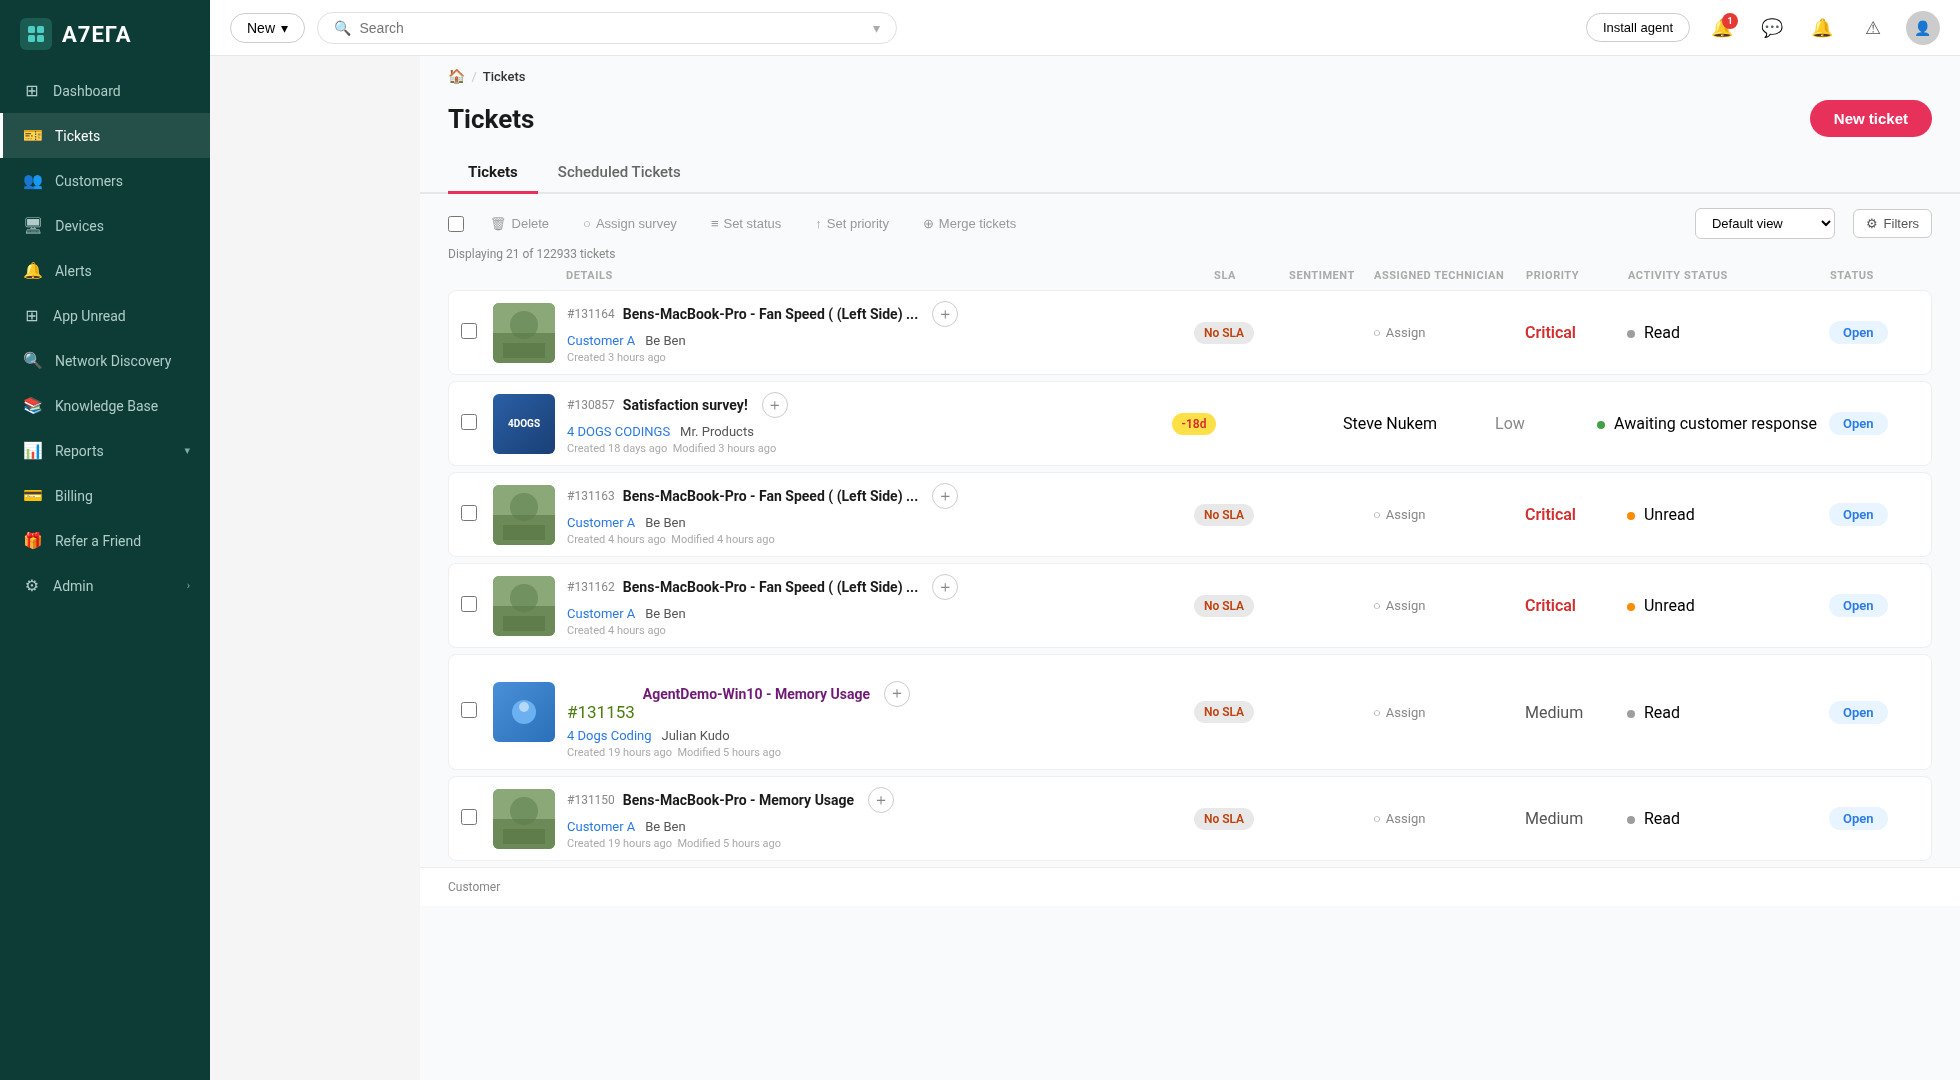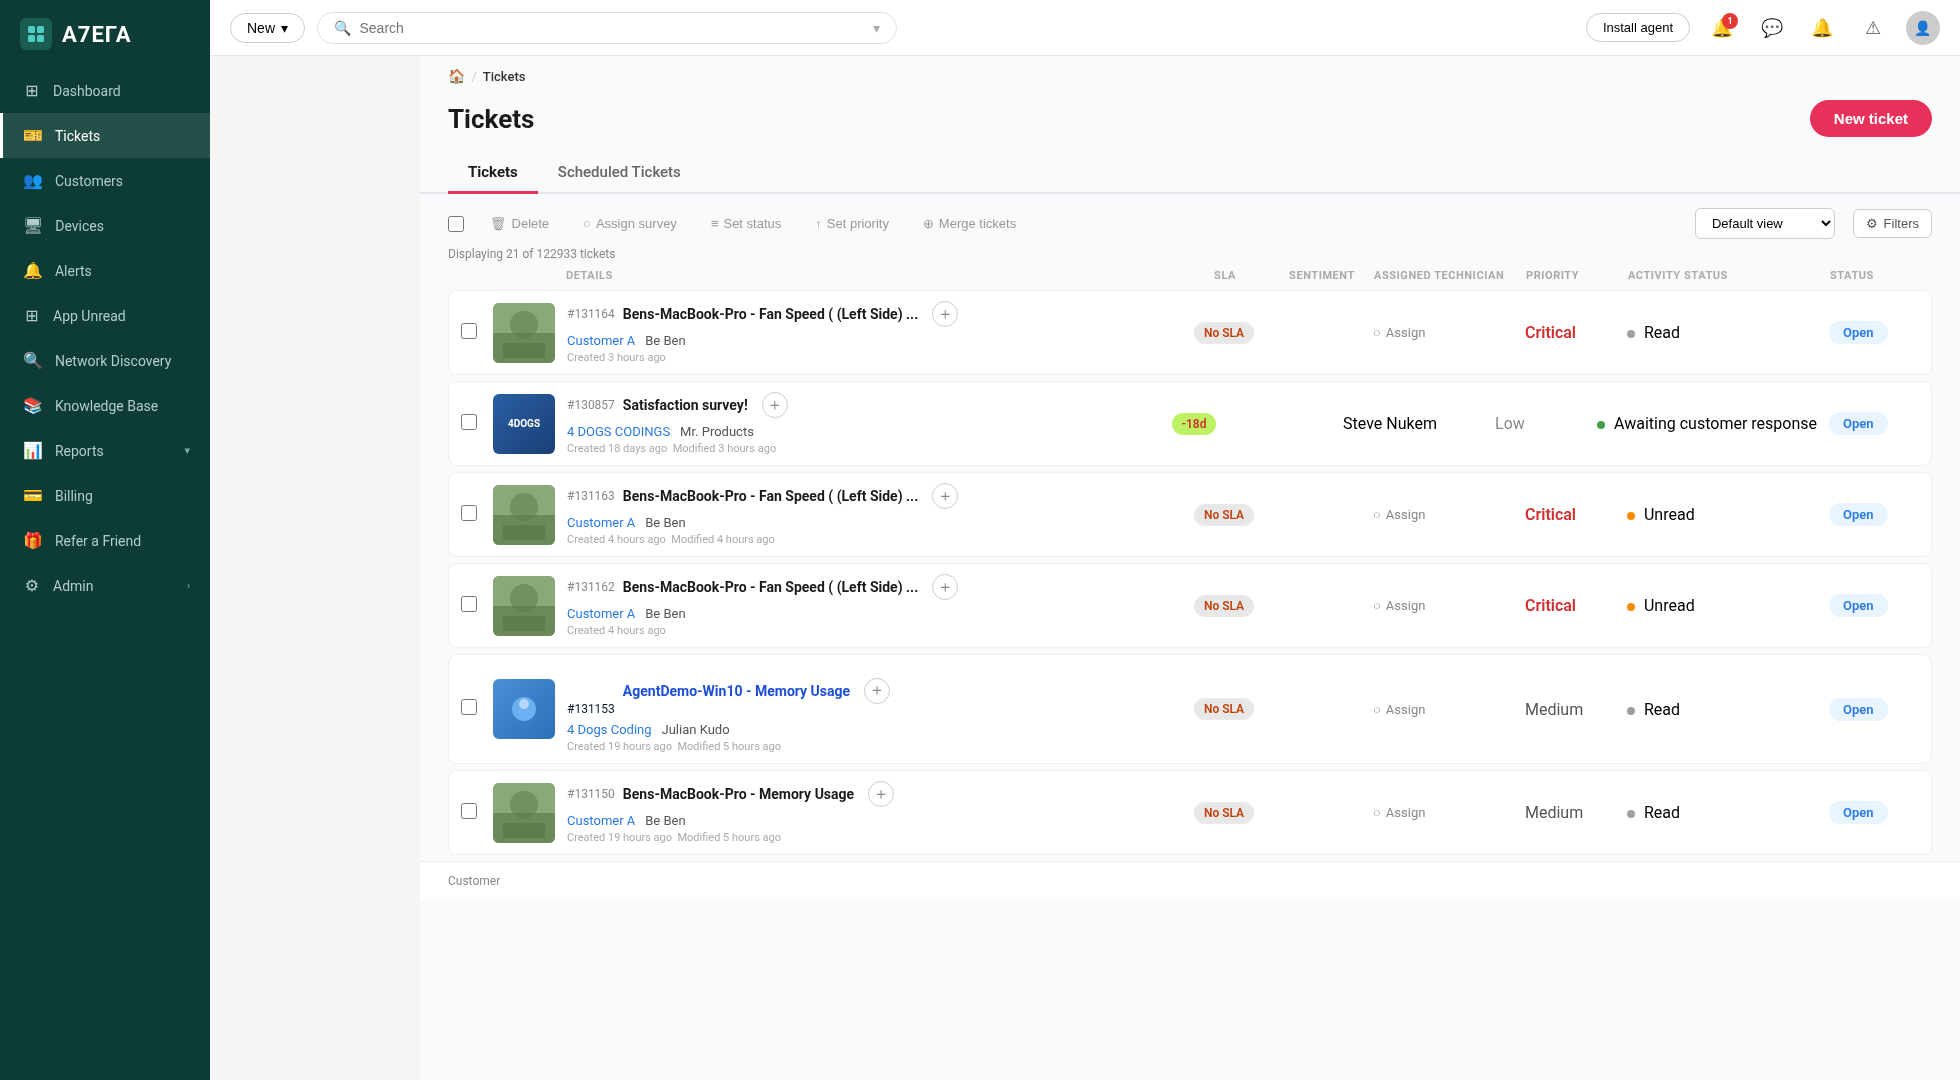--- a/index.html
+++ b/index.html
@@ -245,21 +245,21 @@
       color: #888;
     }
     .sla-badge {
       display: inline-block;
       padding: 4px 10px;
       border-radius: 12px;
       font-size: 12px;
       font-weight: 600;
     }
     .sla-none { background: #e8e8e8; color: #c2410c; }
-    .sla-overdue { background: #bef264; color: #d32f2f; }
+    .sla-overdue { background: #fde047; color: #d32f2f; }
     .assign-btn {
       display: flex; align-items: center; gap: 5px;
       color: #888; font-size: 13px; cursor: pointer;
     }
     .priority-critical { color: #d32f2f; font-weight: 600; }
     .priority-low { color: #888; }
     .priority-medium { color: #555; }
     .activity-dot {
       display: inline-block; width: 8px; height: 8px; border-radius: 50%;
       margin-right: 5px;
@@ -703,22 +703,22 @@
       <div class="col-thumb">
         <div style="width:62px;height:60px;background:linear-gradient(135deg,#4a90d9,#2970b9);border-radius:6px;display:flex;align-items:center;justify-content:center;">
               <svg width="30" height="30" viewBox="0 0 30 30">
                 <circle cx="15" cy="15" r="12" fill="#6bb0f0"></circle>
                 <circle cx="15" cy="10" r="5" fill="#fff" opacity="0.5"></circle>
               </svg>
             </div>
       </div>
       <div class="col-details">
         <div style="display:flex;align-items:center;gap:8px;">
-          <span style="font-size:12px;color:#0f172a;margin-top:37px;">#131153</span>
-          <span style="font-size:14px;font-weight:700;color:#1d4ed8;">AgentDemo-Win10 - Memory Usage</span>
+          <span style="font-size:17px;color:#4d7c0f;margin-top:37px;">#131153</span>
+          <span style="font-size:14px;font-weight:700;color:#701a75;">AgentDemo-Win10 - Memory Usage</span>
           <button class="add-btn" style="margin-left:6px;">＋</button>
         </div>
         <div style="margin-top:3px;">
           <span style="color:#2a7ae4;font-size:13px;cursor:pointer;">4 Dogs Coding</span>
           <span style="color:#555;font-size:13px;margin-left:6px;">Julian Kudo</span>
         </div>
         <div style="font-size:11px;color:#aaa;margin-top:2px;">
           Created 19 hours ago&nbsp;&nbsp;Modified 5 hours ago
         </div>
       </div>

